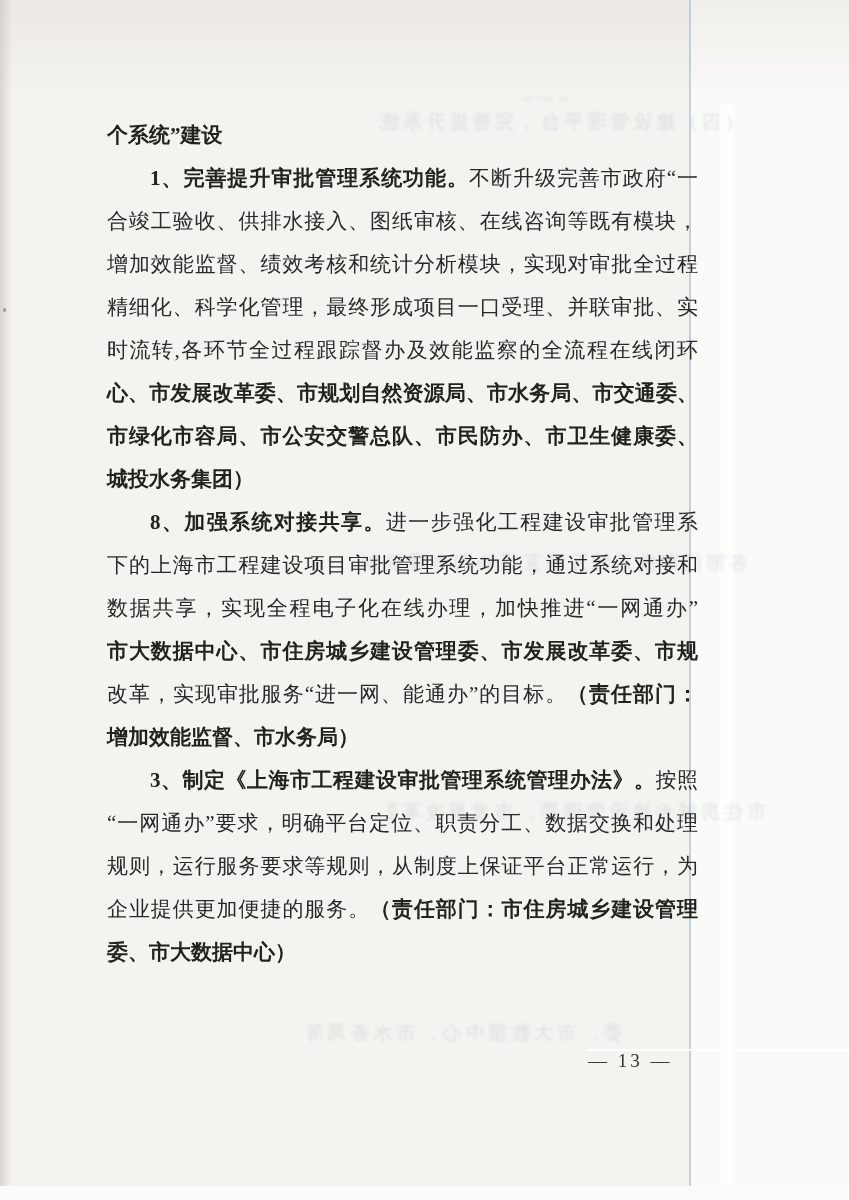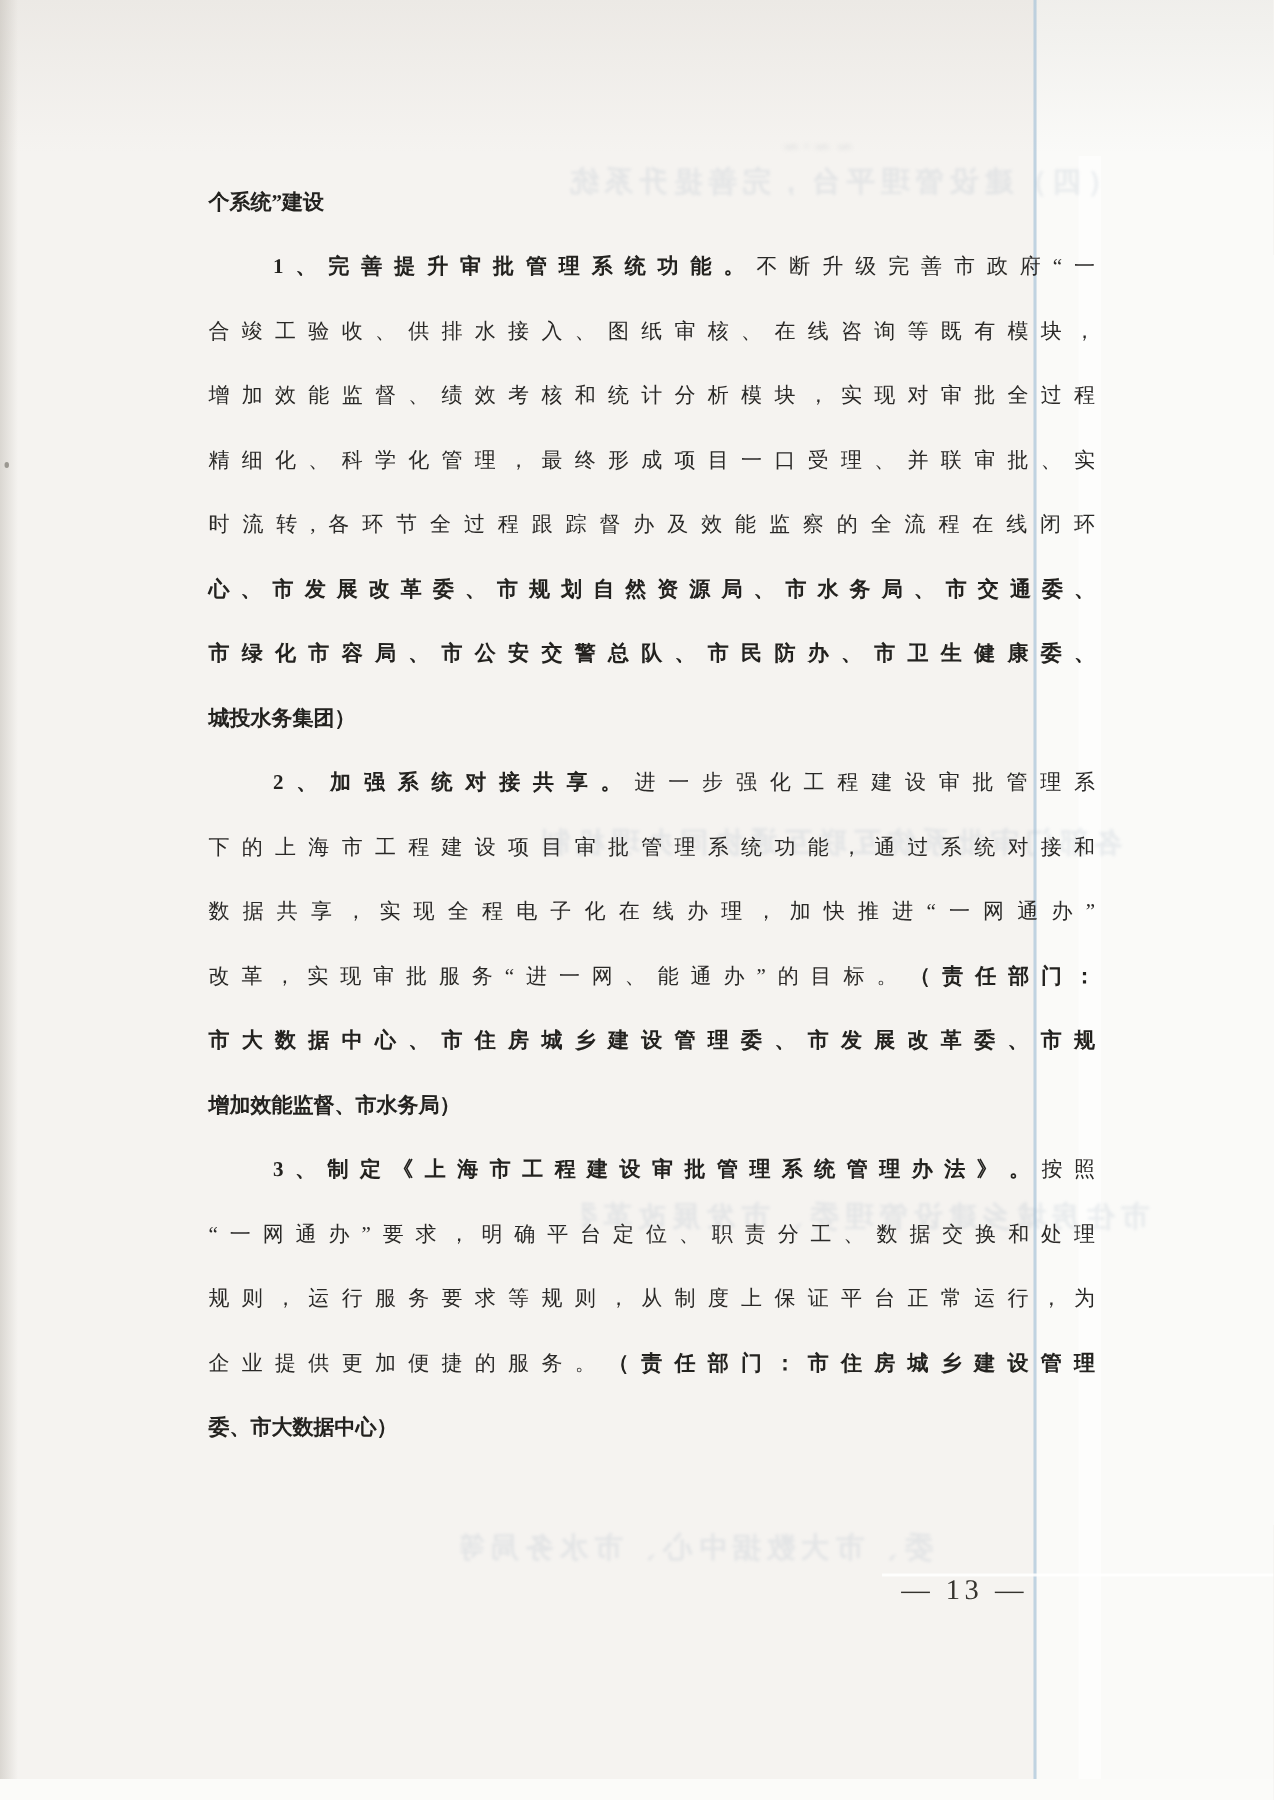--- a/index.html
+++ b/index.html
@@ -20,31 +20,31 @@
   #right-light{left:691px;top:0;width:158px;height:1200px;background:var(--paper-light)}
   #white-band{left:719px;top:104px;width:15px;height:1096px;background:rgba(255,255,255,.55)}
   #edge-top{left:0;top:0;width:849px;height:102px;background:linear-gradient(to bottom,rgba(203,198,190,.22),rgba(203,198,190,0))}
   #edge-left{left:0;top:0;width:12px;height:1200px;background:linear-gradient(to right,rgba(185,180,172,.45),rgba(185,180,172,0))}
   #blue-line{left:689px;top:0;width:2px;height:1186px;background:var(--rule-blue);opacity:.7}
   #bottom-strip{left:0;top:1186px;width:849px;height:14px;background:#fbfbf9}
   #pgline{left:588px;top:1049px;width:261px;height:2px;background:rgba(255,255,255,.85)}
   #speck{left:3px;top:308px;width:3px;height:4px;background:#6b675f;border-radius:50%;opacity:.6}
 
   .text-column{
-    position:absolute;left:139px;top:114px;width:591px;
-    font-size:14px;line-height:43px;color:var(--ink);
+    position:absolute;left:107px;top:114px;width:591px;
+    font-size:21px;line-height:43px;color:var(--ink);
   }
   .line{height:43px;white-space:nowrap}
   .line.just{text-align:justify;text-align-last:justify;text-justify:inter-character;white-space:normal}
   .line.ind{padding-left:43px}
   .b{font-weight:700;color:#23221f}
 
   .page-number{
     position:absolute;left:588px;top:1050px;width:110px;
-    font-size:19px;letter-spacing:3px;color:#35332e;text-align:center;
+    font-size:19px;letter-spacing:3px;color:#35332e;
   }
 
   .ghost{
     position:absolute;height:30px;line-height:30px;overflow:hidden;
     transform:scaleX(-1);
     color:#8fa1b5;opacity:.17;filter:blur(1.1px);
     font-weight:700;font-size:19px;letter-spacing:4px;white-space:nowrap;
     pointer-events:none;
   }
   .ghost.smudge{opacity:.25;filter:blur(1.6px);color:#9aa3ad;font-size:14px;letter-spacing:1px}
@@ -73,25 +73,25 @@
   <div class="text-column" id="text-column">
       <div class="line"><span class="b">个系统”建设</span></div>
       <div class="line just ind"><span class="b">1、完善提升审批管理系统功能。</span><span class="r">不断升级完善市政府“一</span></div>
       <div class="line just"><span class="r">合竣工验收、供排水接入、图纸审核、在线咨询等既有模块，</span></div>
       <div class="line just"><span class="r">增加效能监督、绩效考核和统计分析模块，实现对审批全过程</span></div>
       <div class="line just"><span class="r">精细化、科学化管理，最终形成项目一口受理、并联审批、实</span></div>
       <div class="line just"><span class="r">时流转,各环节全过程跟踪督办及效能监察的全流程在线闭环</span></div>
       <div class="line just"><span class="b">心、市发展改革委、市规划自然资源局、市水务局、市交通委、</span></div>
       <div class="line just"><span class="b">市绿化市容局、市公安交警总队、市民防办、市卫生健康委、</span></div>
       <div class="line"><span class="b">城投水务集团）</span></div>
-      <div class="line just ind"><span class="b">2、加强系统对接共享。</span><span class="r">进一步强化工程建设审批管理系</span></div>
+      <div class="line just ind"><span class="b">8、加强系统对接共享。</span><span class="r">进一步强化工程建设审批管理系</span></div>
       <div class="line just"><span class="r">下的上海市工程建设项目审批管理系统功能，通过系统对接和</span></div>
       <div class="line just"><span class="r">数据共享，实现全程电子化在线办理，加快推进“一网通办”</span></div>
+      <div class="line just"><span class="b">市大数据中心、市住房城乡建设管理委、市发展改革委、市规</span></div>
       <div class="line just"><span class="r">改革，实现审批服务“进一网、能通办”的目标。</span><span class="b">（责任部门：</span></div>
-      <div class="line just"><span class="b">市大数据中心、市住房城乡建设管理委、市发展改革委、市规</span></div>
       <div class="line"><span class="b">增加效能监督、市水务局）</span></div>
       <div class="line just ind"><span class="b">3、制定《上海市工程建设审批管理系统管理办法》。</span><span class="r">按照</span></div>
       <div class="line just"><span class="r">“一网通办”要求，明确平台定位、职责分工、数据交换和处理</span></div>
       <div class="line just"><span class="r">规则，运行服务要求等规则，从制度上保证平台正常运行，为</span></div>
       <div class="line just"><span class="r">企业提供更加便捷的服务。</span><span class="b">（责任部门：市住房城乡建设管理</span></div>
       <div class="line"><span class="b">委、市大数据中心）</span></div>
     </div>
 
   <div class="page-number">— 13 —</div>
 </div>

